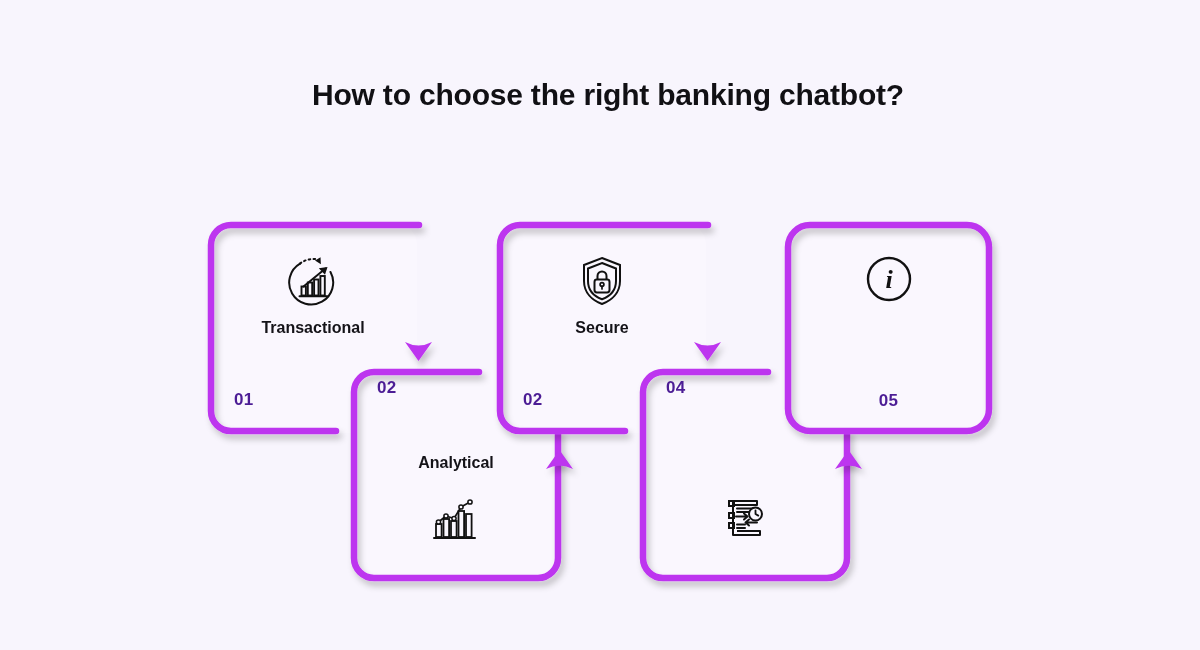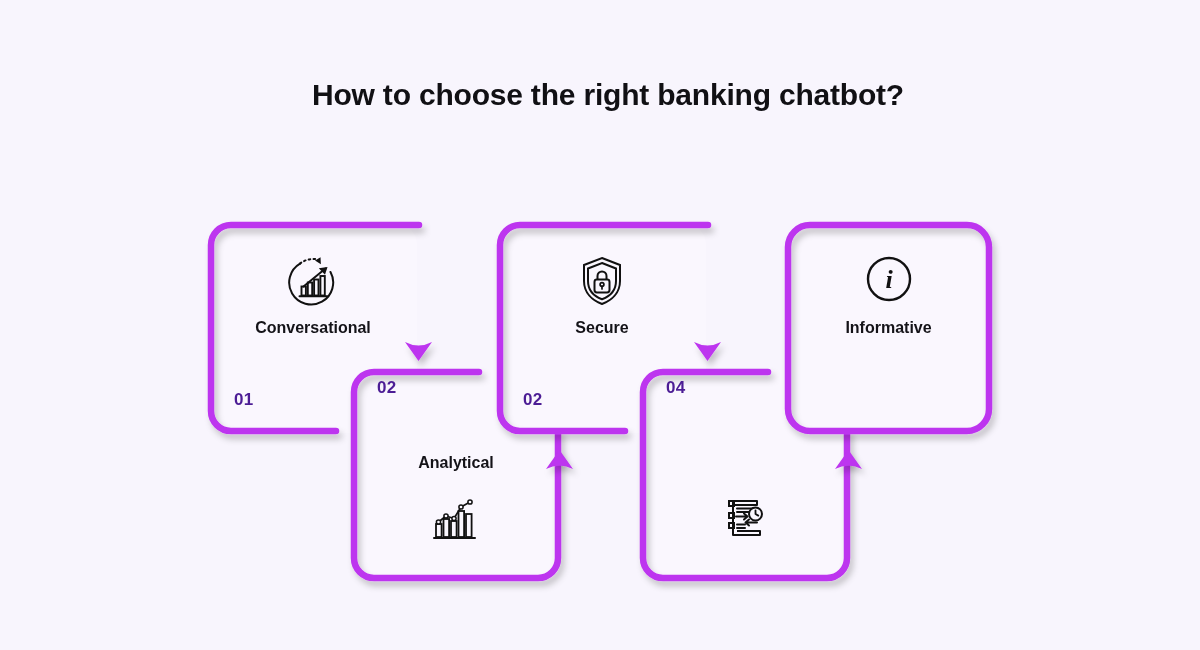--- a/index.html
+++ b/index.html
@@ -137,21 +137,21 @@
         <rect x="20.8" y="27.5" width="4.4" height="13" fill="none" stroke="#111" stroke-width="1.9"></rect>
         <rect x="27.1" y="24.5" width="4.4" height="16" fill="none" stroke="#111" stroke-width="1.9"></rect>
         <rect x="33.4" y="21.0" width="4.4" height="19.5" fill="none" stroke="#111" stroke-width="1.9"></rect>
 
         <line x1="12.5" y1="41.2" x2="40.5" y2="41.2" stroke="#111" stroke-width="2" stroke-linecap="round"></line>
 
         <path d="M 16.5 31.5 L 38.5 13.5" fill="none" stroke="#111" stroke-width="2" stroke-linecap="round"></path>
         <path d="M 40.5 12.0 L 31.8 13.2 L 38.0 19.8 Z" fill="#111"></path>
       </svg>
     </div>
-    <div class="card-label top-label">Conversational</div>
+    <div class="card-label top-label">Transactional</div>
     <div class="card-num top-num">01</div>
   </div>
 
   <div class="card card-02">
     <div class="card-face"></div>
     <svg class="card-outline" width="216" height="218" viewBox="0 0 216 218">
       <defs>
         <filter id="sh2" x="-30%" y="-30%" width="180%" height="180%">
           <feDropShadow dx="3" dy="5" stdDeviation="3" flood-color="#000000" flood-opacity="0.22"></feDropShadow>
         </filter>
@@ -258,21 +258,21 @@
         </filter>
       </defs>
       <rect x="6" y="6" width="201" height="206" rx="22" fill="none" stroke="#bd36ef" stroke-width="6.5" filter="url(#sh5)"></rect>
     </svg>
     <div class="card-icon top-icon">
       <svg width="48" height="48" viewBox="0 0 48 48">
         <circle cx="24" cy="24" r="21" fill="none" stroke="#111" stroke-width="2.4"></circle>
         <text x="24" y="33" text-anchor="middle" font-family="'Liberation Serif', serif" font-size="26" font-style="italic" font-weight="bold" fill="#111">i</text>
       </svg>
     </div>
-    <div class="card-label top-label">Informative</div>
+    <div class="card-num num-center">05</div>
   </div>
 
   <svg class="connector" style="left:394px; top:318px;" width="50" height="50" viewBox="0 0 50 50">
     <defs>
       <filter id="ash1" x="-40%" y="-40%" width="200%" height="200%">
         <feDropShadow dx="3" dy="5" stdDeviation="3" flood-color="#000000" flood-opacity="0.22"></feDropShadow>
       </filter>
     </defs>
     <path d="M 24.5 43 L 11 24 Q 24.5 31 38 24 Z" fill="#bd36ef" filter="url(#ash1)"></path>
   </svg>

